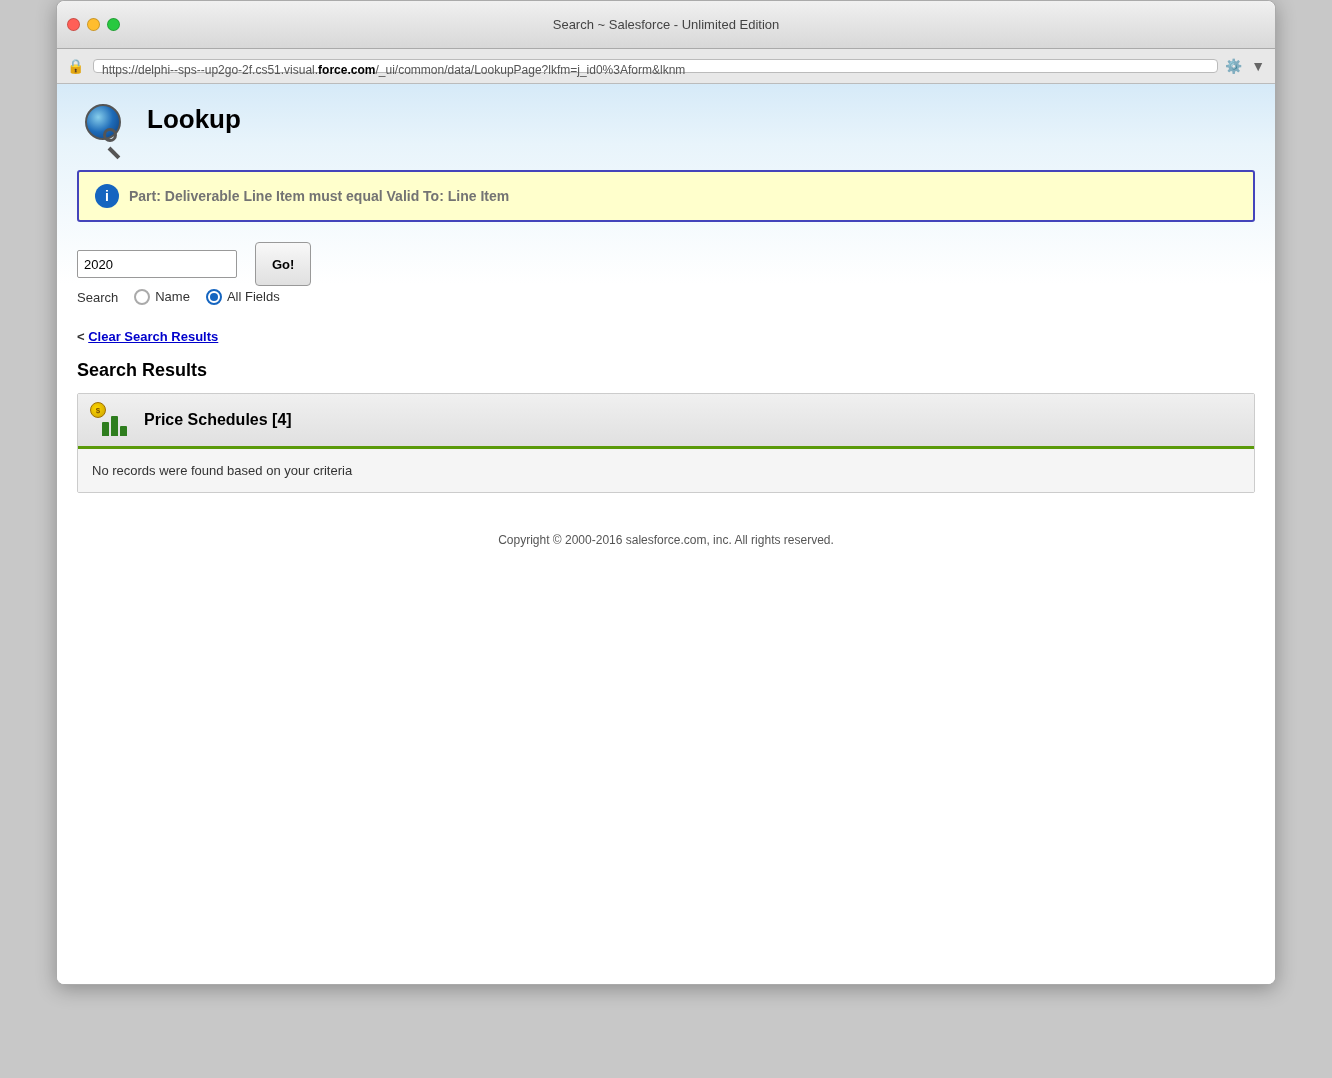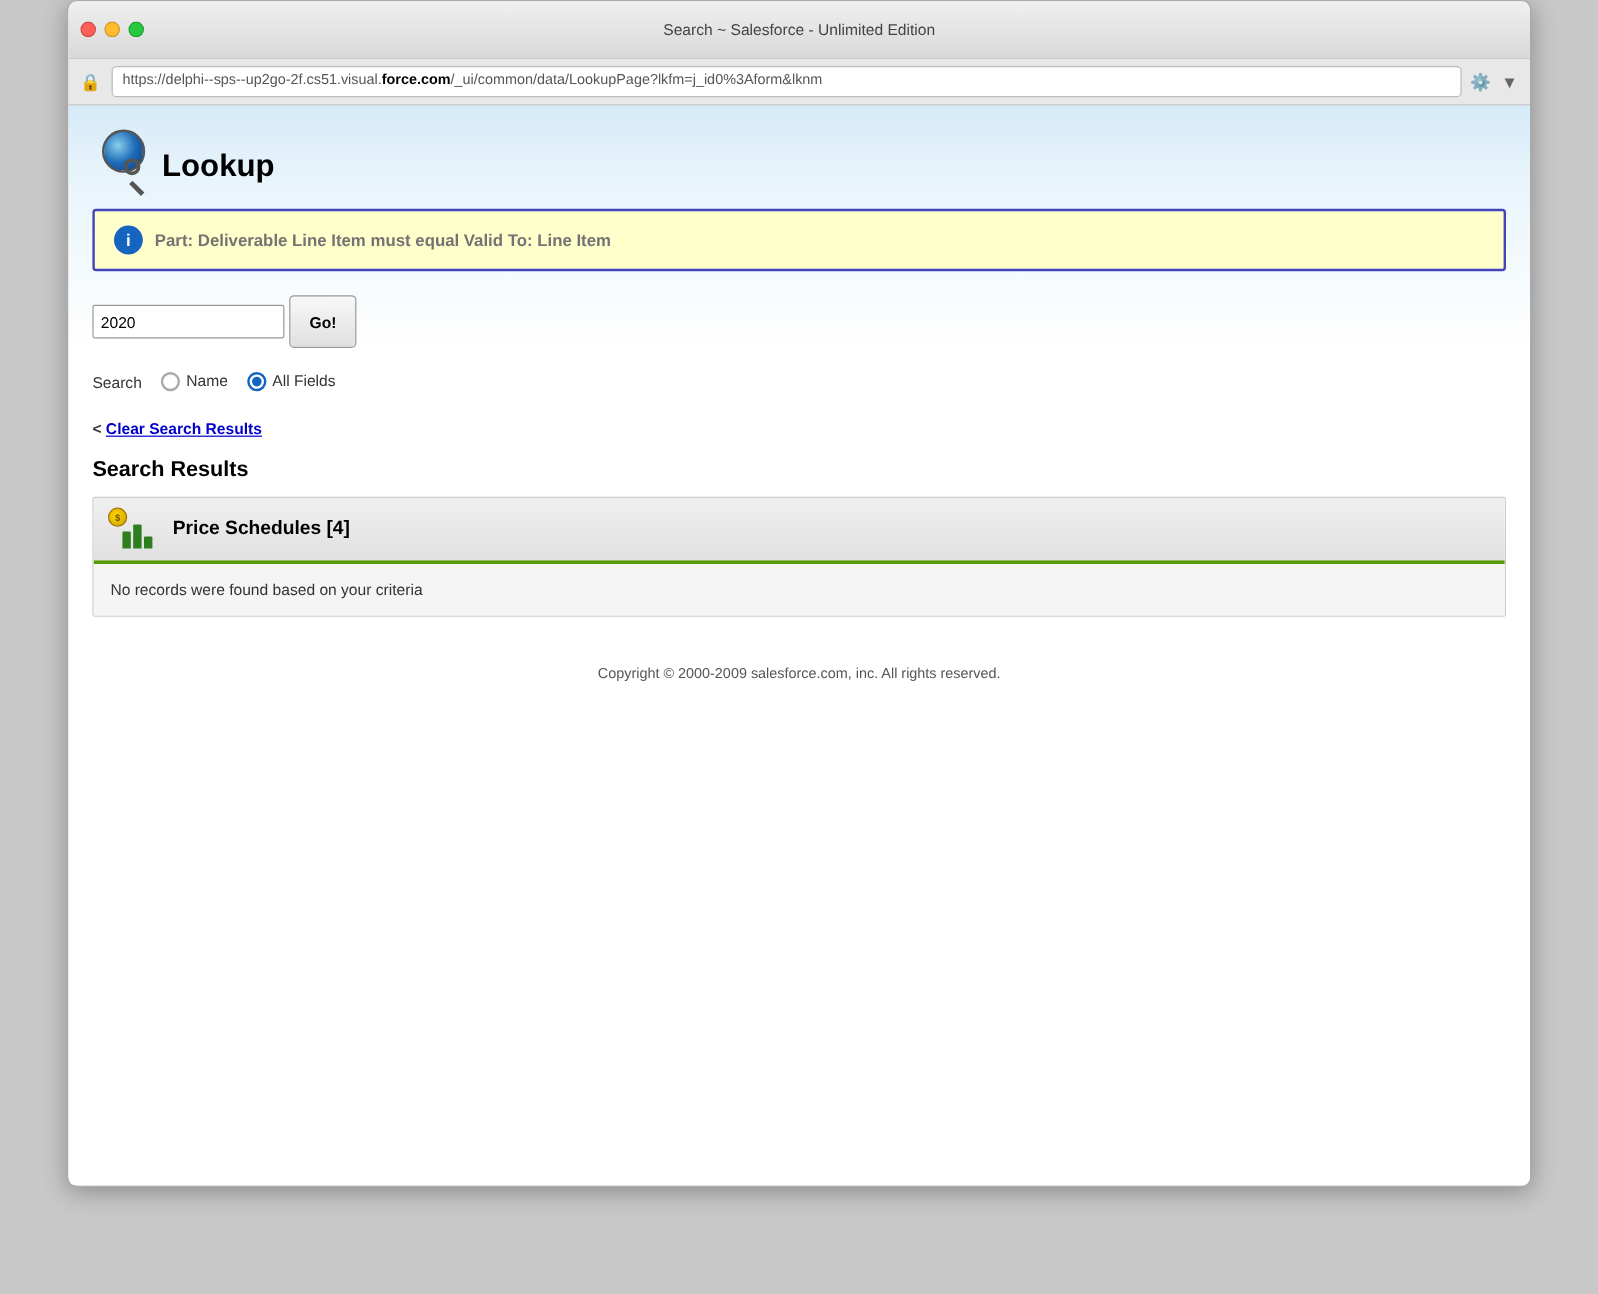--- a/index.html
+++ b/index.html
@@ -81,21 +81,21 @@
     }
 
     .address-field {
       flex: 1;
       background: white;
       border: 1px solid #bbb;
       border-radius: 4px;
       padding: 3px 8px;
       font-size: 12px;
       color: #333;
-      height: 26px;
+      height: 14px;
     }
 
     .address-normal { font-weight: normal; color: #555; }
     .address-bold { font-weight: bold; color: #000; }
 
     .nav-arrow {
       color: #666;
       font-size: 14px;
       cursor: pointer;
     }
@@ -103,22 +103,22 @@
     
     .page-content {
       background: linear-gradient(to bottom, #d6eaf8 0%, #e8f4fb 60px, white 200px);
       min-height: 900px;
       padding: 20px 20px 20px 20px;
     }
 
     
     .lookup-header {
       display: flex;
-      align-items: flex-end;
-      gap: 12px;
+      align-items: flex-start;
+      gap: 24px;
       margin-bottom: 20px;
     }
 
     .lookup-globe-icon {
       width: 46px;
       height: 46px;
       position: relative;
     }
 
     .globe-circle {
@@ -189,22 +189,22 @@
     .info-text {
       font-size: 14px;
       font-weight: bold;
       color: #737373;
     }
 
     
     .search-bar {
       display: flex;
       align-items: center;
-      gap: 4px;
-      margin-bottom: 20px;
+      gap: 18px;
+      margin-bottom: 3px;
     }
 
     .search-input {
       width: 160px;
       height: 28px;
       border: 1px solid #999;
       padding: 4px 6px;
       font-size: 13px;
       border-radius: 2px;
     }
@@ -446,17 +446,17 @@
           </div>
         </div>
         <span class="results-card-title">Price Schedules [4]</span>
       </div>
       <div class="results-card-body">
         <span class="no-records-text">No records were found based on your criteria</span>
       </div>
     </div>
 
     <div class="page-footer">
-      <span>Copyright © 2000-2009 salesforce.com, inc. All rights reserved.</span>
+      <span>Copyright © 2000-2016 salesforce.com, inc. All rights reserved.</span>
     </div>
 
   </div>
 </div>
 
 </body></html>

